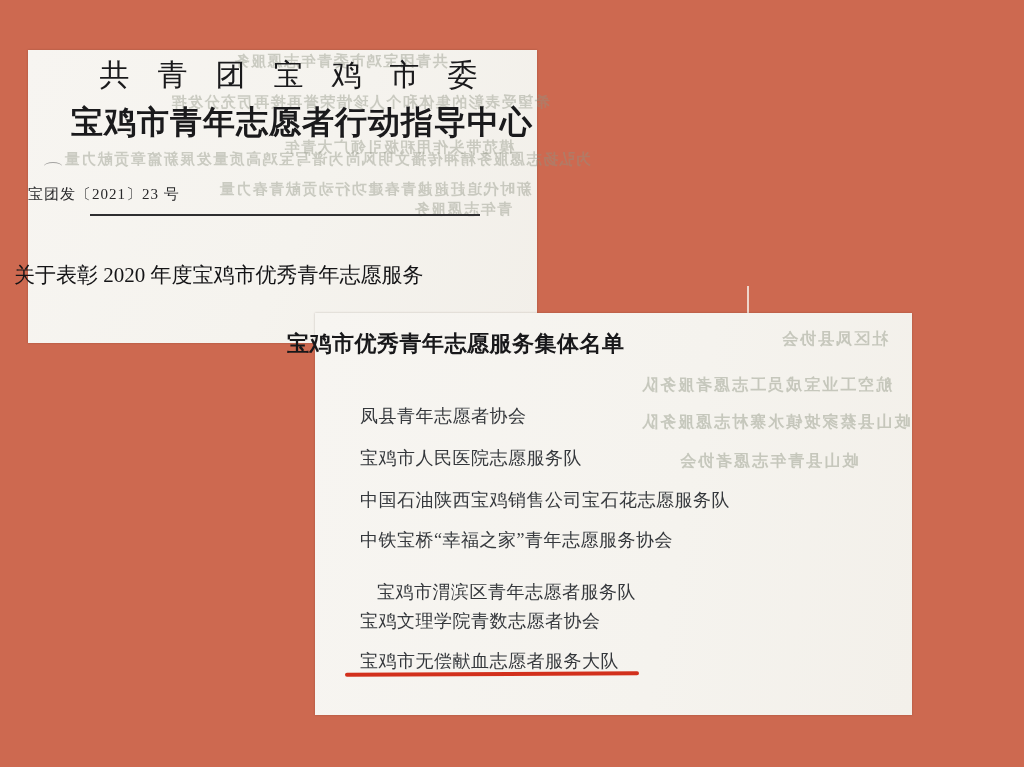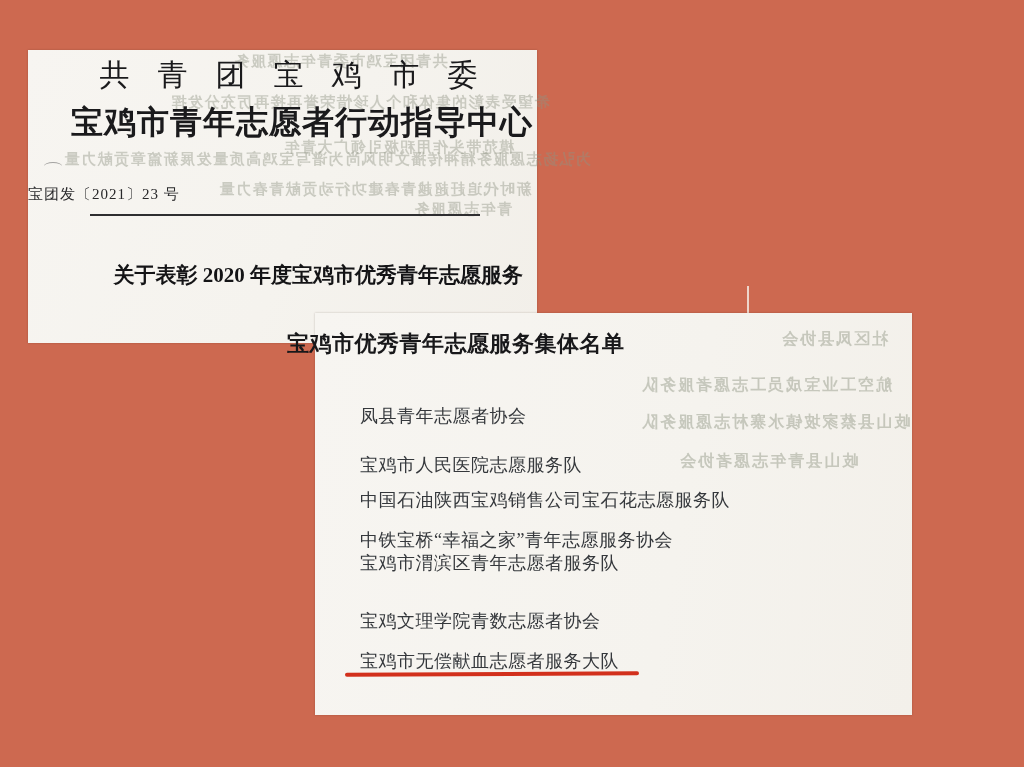--- a/index.html
+++ b/index.html
@@ -21,22 +21,22 @@
   
   .p1-org1{position:absolute;left:0;right:0;top:10px;text-align:center;
     font-size:30px;font-weight:400;color:var(--ink);letter-spacing:28px;
     margin-right:-28px;transform:translateX(6px);white-space:nowrap;line-height:30px;}
   .p1-org2{position:absolute;left:0;right:4px;top:54px;text-align:right;
     font-size:32px;font-weight:700;color:var(--ink);letter-spacing:1px;
     white-space:nowrap;line-height:36px;margin-left:20px;}
   .p1-docnum{position:absolute;left:0;right:0;top:135px;text-align:left;
     font-size:15px;color:#28282a;letter-spacing:1px;white-space:nowrap;}
   .p1-rule{position:absolute;left:62px;top:164px;width:390px;height:2px;background:#2e2e30;}
-  .p1-title{position:absolute;left:0;right:0;top:211px;text-align:right;
-    font-size:21px;font-weight:700;color:#141416;line-height:29px;
+  .p1-title{position:absolute;left:0;right:0;top:211px;text-align:left;
+    font-size:21px;font-weight:400;color:#141416;line-height:29px;
     transform:translateX(-14px);white-space:nowrap;}
 
   
   .p2-title{position:absolute;left:0;right:0;top:16px;text-align:left;
     font-size:22px;font-weight:700;color:#18181a;letter-spacing:0.5px;
     transform:translateX(-28px);white-space:nowrap;}
   .item{position:absolute;left:45px;font-size:18px;letter-spacing:0.5px;
     color:#35383c;white-space:nowrap;line-height:22px;}
   .red-underline{position:absolute;left:30px;top:359px;width:294px;height:4px;
     background:var(--underline_red);border-radius:2px;transform:rotate(-0.3deg);}
@@ -78,22 +78,22 @@
 
   <div class="page page2">
     <div class="ghost p2" style="left:465px;top:16px;">社区凤县协会</div>
     <div class="ghost p2" style="left:325px;top:62px;">航空工业宝成员工志愿者服务队</div>
     <div class="ghost p2" style="left:325px;top:99px;">岐山县蔡家坡镇水寨村志愿服务队</div>
     <div class="ghost p2" style="left:363px;top:138px;">岐山县青年志愿者协会</div>
 
     <div class="p2-title">宝鸡市优秀青年志愿服务集体名单</div>
 
     <div class="item" style="top:92px;">凤县青年志愿者协会</div>
-    <div class="item" style="top:141px;">宝鸡市人民医院志愿服务队</div>
+    <div class="item" style="top:135px;font-family:Liberation Mono, monospace;">宝鸡市人民医院志愿服务队</div>
     <div class="item" style="top:176px;">中国石油陕西宝鸡销售公司宝石花志愿服务队</div>
     <div class="item" style="top:216px;">中铁宝桥“幸福之家”青年志愿服务协会</div>
-    <div class="item" style="top:239px;">宝鸡市渭滨区青年志愿者服务队</div>
+    <div class="item" style="top:268px;margin-left:17px;">宝鸡市渭滨区青年志愿者服务队</div>
     <div class="item" style="top:297px;">宝鸡文理学院青数志愿者协会</div>
     <div class="item" style="top:337px;">宝鸡市无偿献血志愿者服务大队</div>
     <div class="red-underline"></div>
   </div>
 
 </div>
 
 </body></html>

